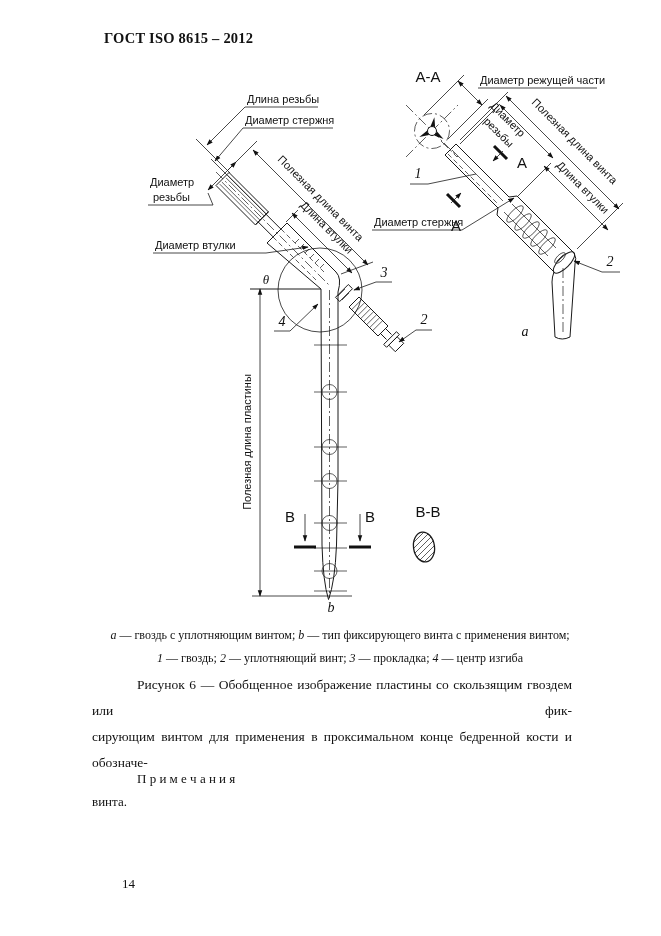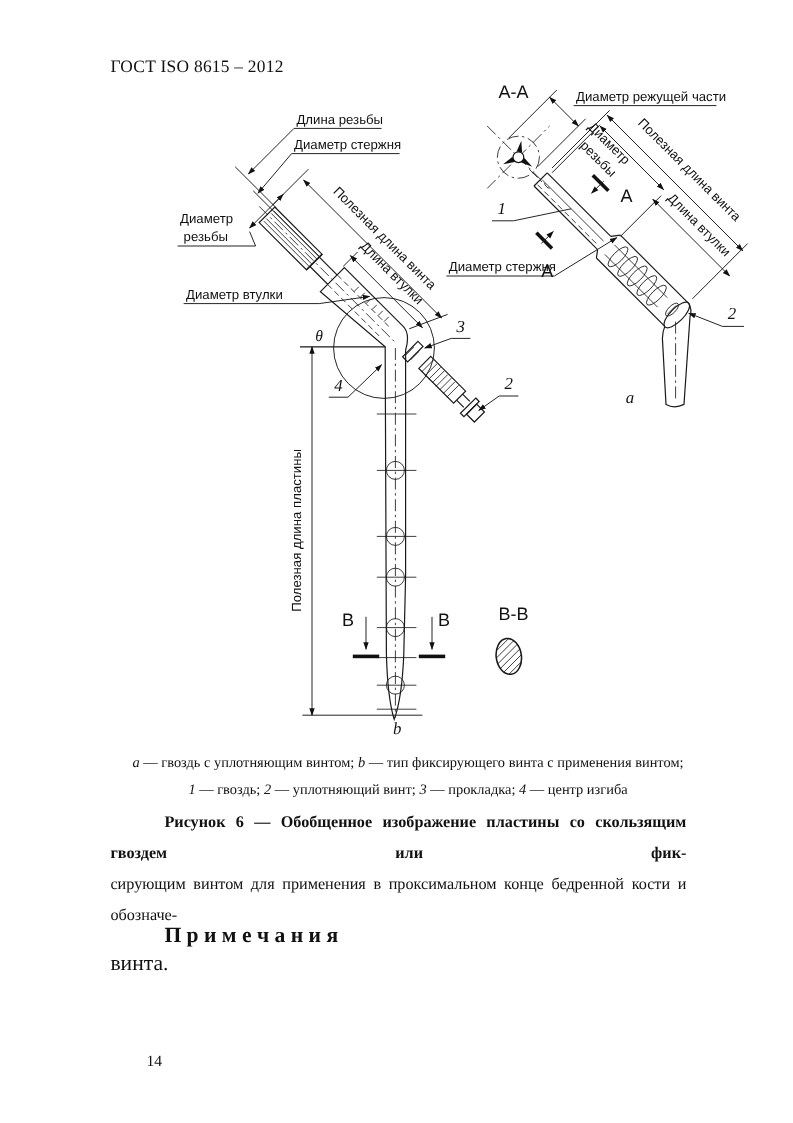--- a/index.html
+++ b/index.html
@@ -1,41 +1,41 @@
 <!DOCTYPE html>
 <html><head>
 <meta charset="utf-8">
 <style>
   html,body{margin:0;padding:0;}
   body{width:661px;height:936px;background:#ffffff;position:relative;overflow:hidden;
        font-family:"Liberation Serif",serif;color:#111;}
   .abs{position:absolute;}
-  #doc-header{left:92px;top:30px;font-size:14.5px;font-weight:normal;letter-spacing:.2px;margin-top:18px;}
+  #doc-header{left:104px;top:30px;font-size:14.5px;font-weight:bold;letter-spacing:.2px;}
   #figure-svg{left:0;top:0;}
   
   svg .ln{stroke:#1a1a1a;stroke-width:1;fill:none;}
   svg .thin{stroke:#1a1a1a;stroke-width:.7;fill:none;}
   svg .dim{stroke:#1a1a1a;stroke-width:.8;fill:none;}
   svg .thick{stroke:#111;stroke-width:3;fill:none;}
   svg .dash{stroke-dasharray:5 3;}
   svg .cdot{stroke-dasharray:10 3 2 3;}
   svg .fill{fill:#111;stroke:none;}
   svg text{fill:#111;stroke:none;}
   .lbl{font:11px "Liberation Sans",sans-serif;}
   .big{font:15px "Liberation Sans",sans-serif;}
   .ref{font:italic 14px "Liberation Serif",serif;}
   .theta{font:italic 13px "Liberation Serif",serif;}
   .sub{font:italic 14px "Liberation Serif",serif;}
   
   .legend{left:85px;top:624px;width:510px;text-align:center;font-size:12px;line-height:23px;}
   .caption{left:92px;top:672px;width:480px;font-size:13.5px;line-height:26px;}
   .jline{text-align:justify;text-align-last:justify;}
-  .ind{text-indent:45px;font-weight:bold;}
+  .ind{text-indent:45px;}
   .cline{text-align:center;}
-  .notes{left:92px;top:768px;width:480px;font-size:18px;line-height:22.5px;}
+  .notes{left:92px;top:768px;width:480px;font-size:13px;line-height:22.5px;}
   .it{font-style:italic;}
   #page-number{left:92px;top:876px;font-size:13px;margin-left:30px;}
 </style>
 </head>
 <body>
 
 <div class="abs" id="doc-header">ГОСТ ISO 8615 – 2012</div>
 
 <svg class="abs" id="figure-svg" width="661" height="620" viewBox="0 0 661 620">
   <defs>

